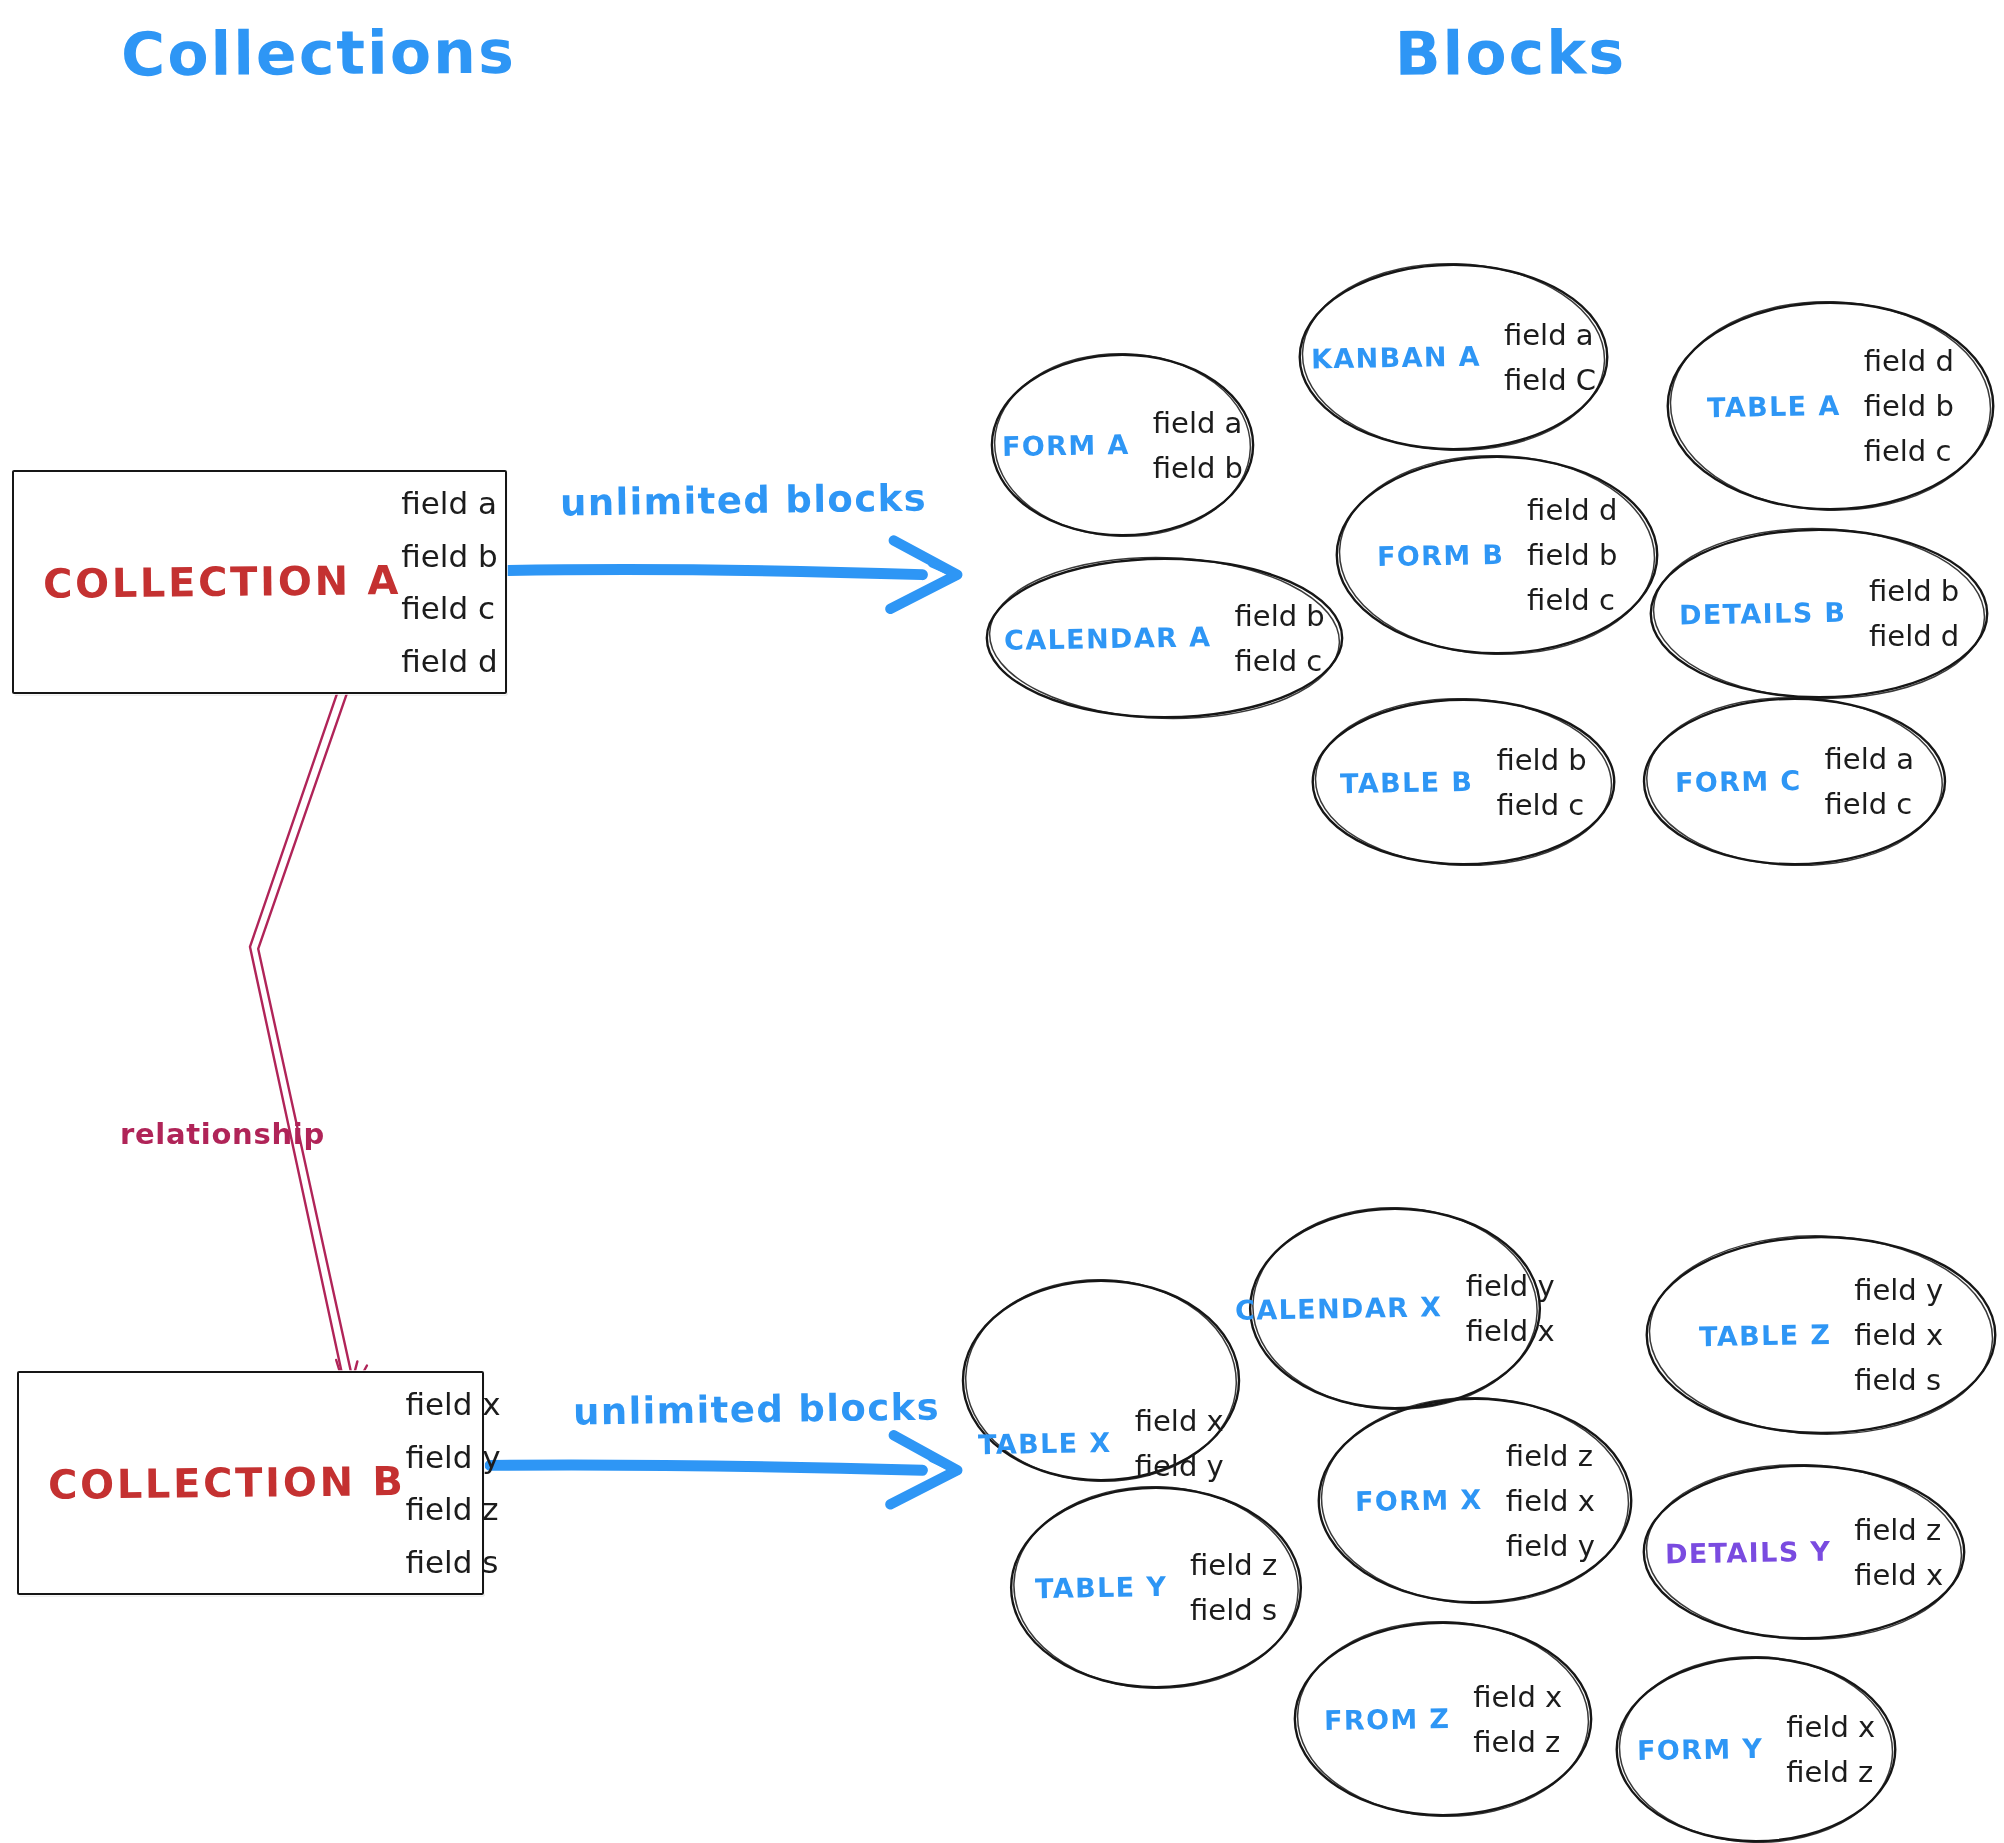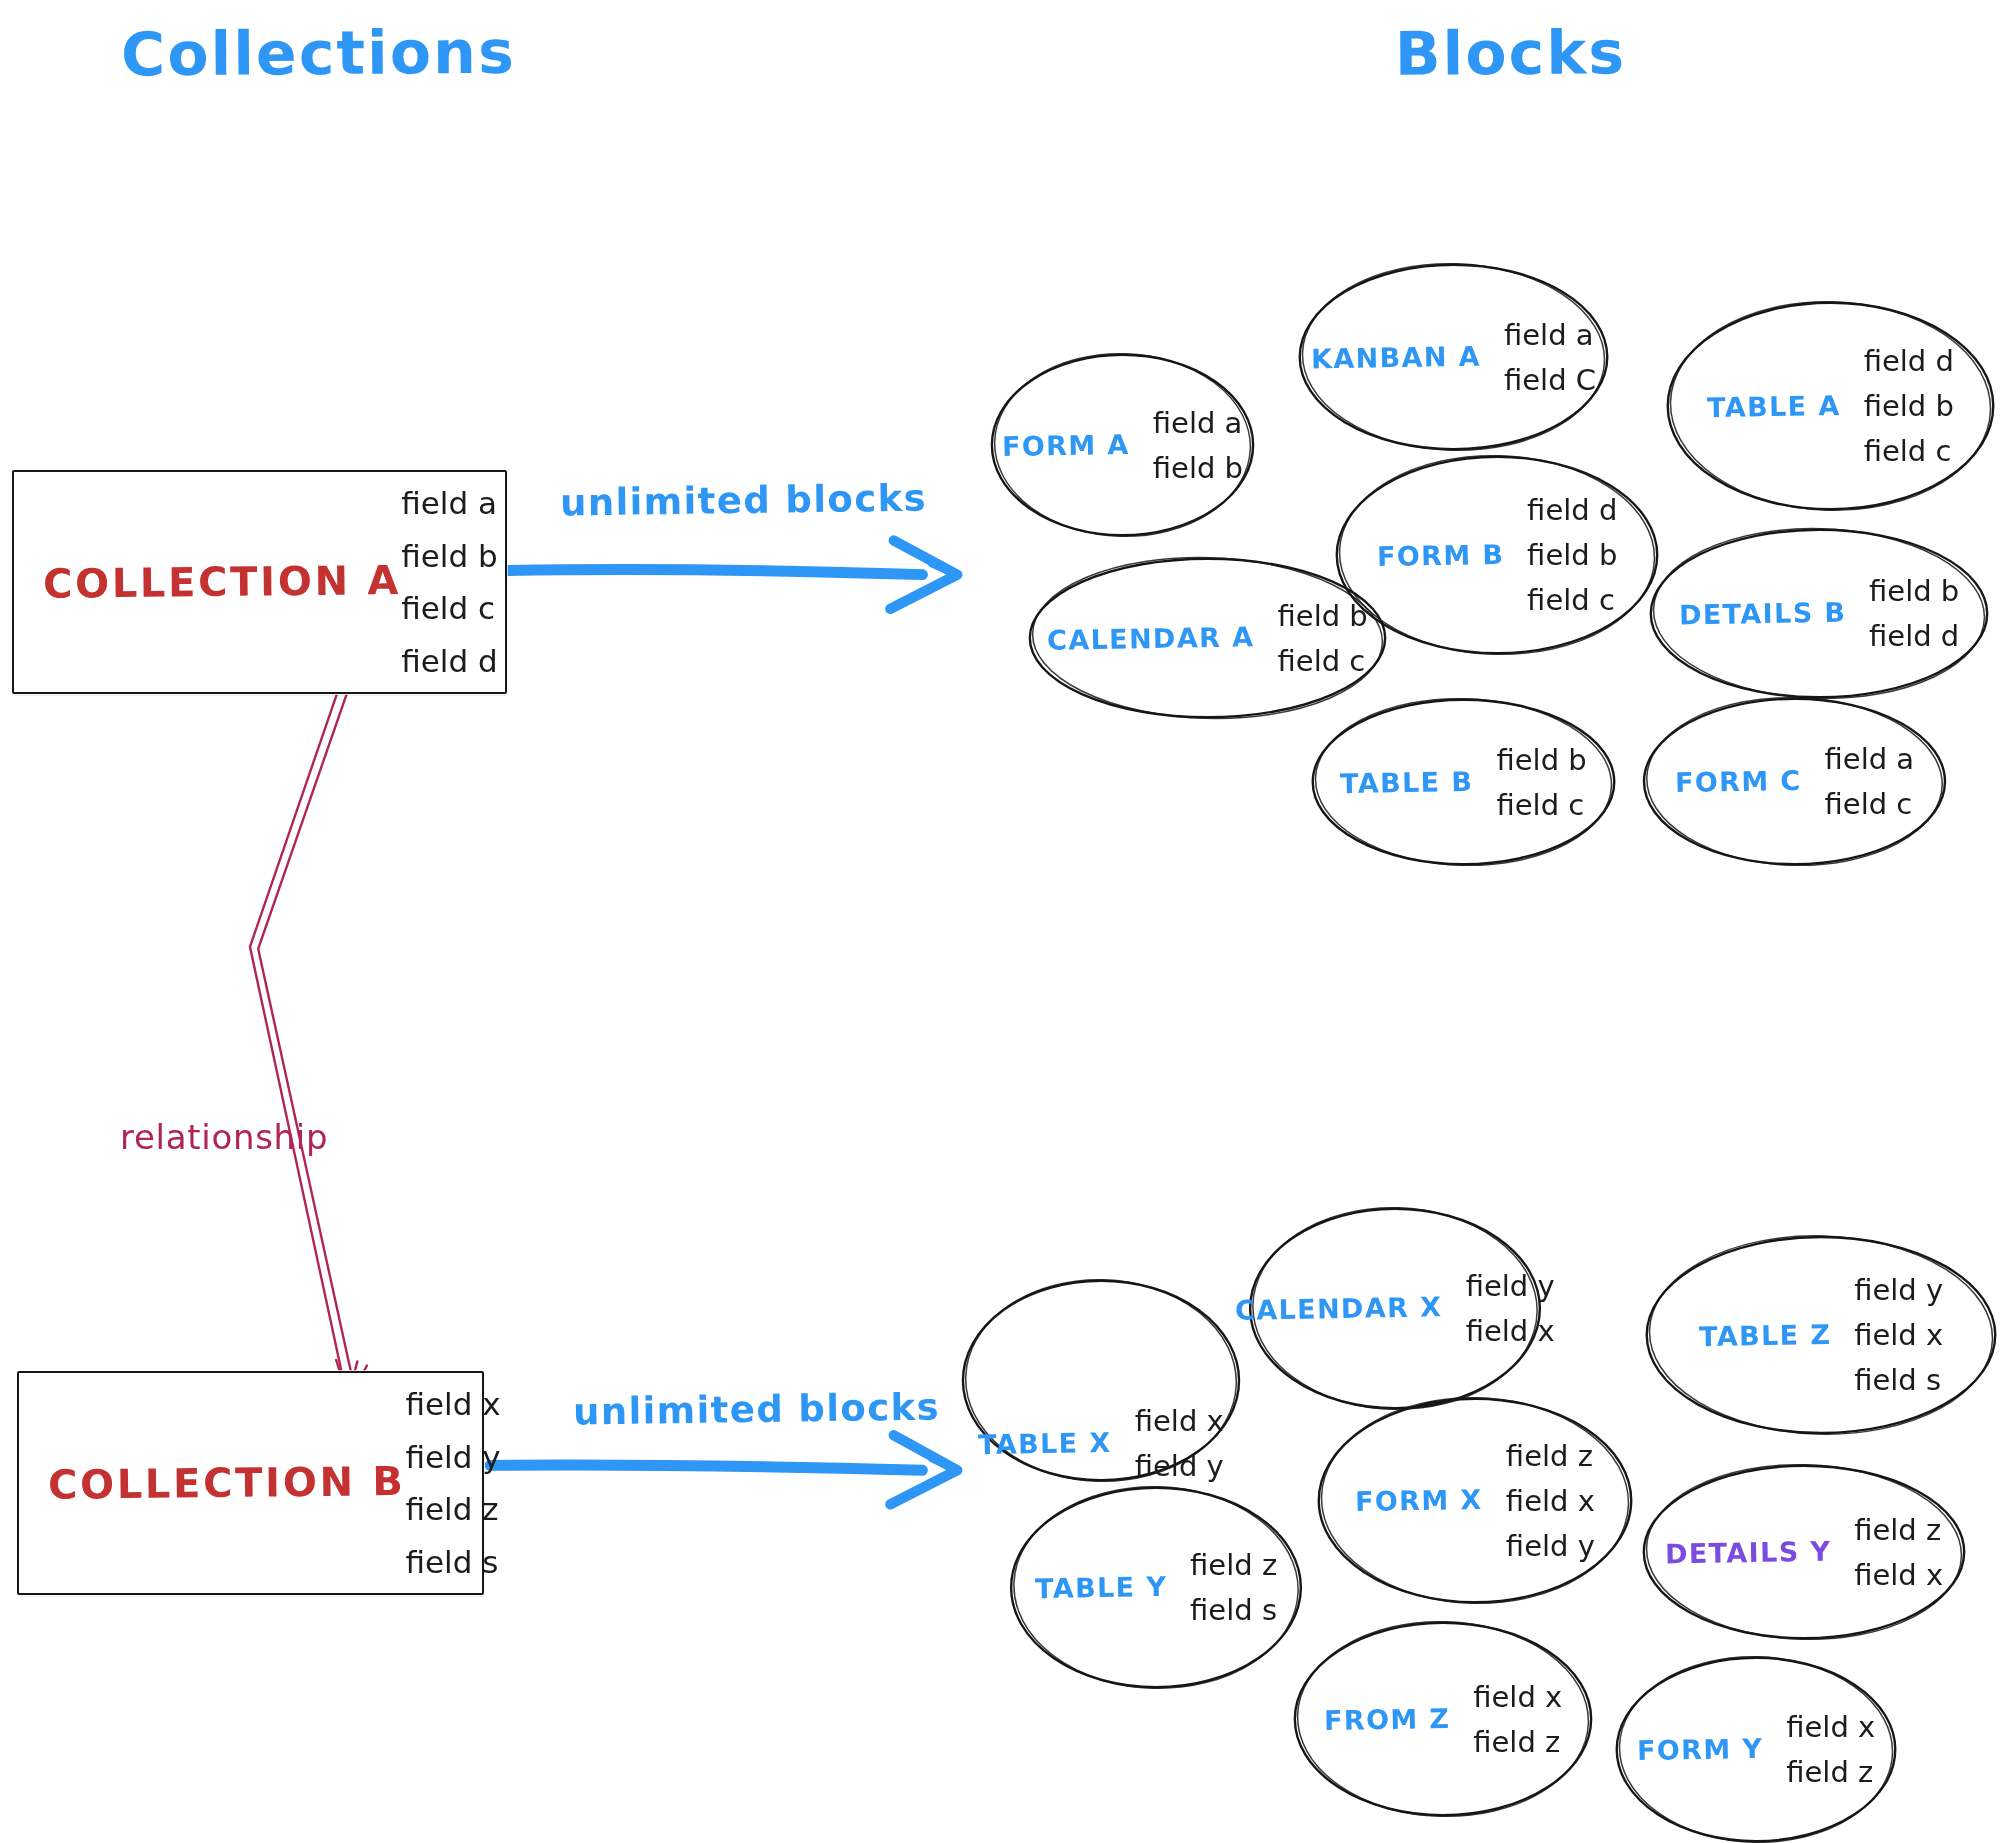--- a/index.html
+++ b/index.html
@@ -16,21 +16,21 @@
   .coll-box{position:absolute;border:2.7px solid #161616;border-radius:2.1px;
             box-shadow:0 0 0 0.7px #ffffff, 1.4px 2.1px 0 -0.7px #16161622;
             display:flex;align-items:center;background:#fff;}
   .coll-title{flex:1;padding-left:29px;font-size:40px;font-weight:700;
               color:#c43131;letter-spacing:2.7px;white-space:nowrap;transform:rotate(-0.6deg);}
   .coll-fields{display:flex;flex-direction:column;gap:16.4px;padding-right:45px;}
   .coll-field{font-size:31px;font-weight:500;color:#1c1c1c;white-space:nowrap;}
 
   .arrow-label{position:absolute;font-size:37px;font-weight:600;color:#2e96f5;
                letter-spacing:1.4px;white-space:nowrap;transform:rotate(-0.8deg);}
-  .rel-label{position:absolute;font-size:34px;font-weight:400;color:#b02458;
+  .rel-label{position:absolute;font-size:29px;font-weight:700;color:#b02458;
              letter-spacing:0.7px;white-space:nowrap;}
 
   .block{position:absolute;display:flex;align-items:center;justify-content:center;}
   .block > svg{position:absolute;inset:0;}
   .block-inner{position:relative;display:flex;align-items:center;gap:23px;
                justify-content:center;padding:0 18px;}
   .block-label{font-size:27px;font-weight:600;letter-spacing:1.4px;white-space:nowrap;
                transform:rotate(-1deg);}
   .block-fields{display:flex;flex-direction:column;gap:11px;}
   .block-field{font-size:29px;font-weight:500;color:#1c1c1c;white-space:nowrap;}
@@ -125,21 +125,21 @@
         </svg>
         <div class="block-inner">
           <span class="block-label" style="color: rgb(46, 150, 245);">TABLE A</span>
           <div class="block-fields">
             <span class="block-field">field d</span>
             <span class="block-field">field b</span>
             <span class="block-field">field c</span>
           </div>
         </div>
       </div>
-      <div class="block" style="left: 1027px; top: 556px; width: 361px; height: 164px;">
+      <div class="block" style="left: 984px; top: 556px; width: 361px; height: 164px;">
         <svg viewBox="0 0 528 240" width="361" height="164">
           <ellipse cx="264" cy="120" rx="260" ry="116" fill="none" stroke="#161616" stroke-width="3.5" opacity="1" transform="rotate(0 264 120)"></ellipse>
           <ellipse cx="264" cy="120" rx="256" ry="117.5" fill="none" stroke="#161616" stroke-width="2.2" opacity="0.85" transform="rotate(1.6 264 120)"></ellipse>
         </svg>
         <div class="block-inner">
           <span class="block-label" style="color: rgb(46, 150, 245);">CALENDAR A</span>
           <div class="block-fields">
             <span class="block-field">field b</span>
             <span class="block-field">field c</span>
           </div>

